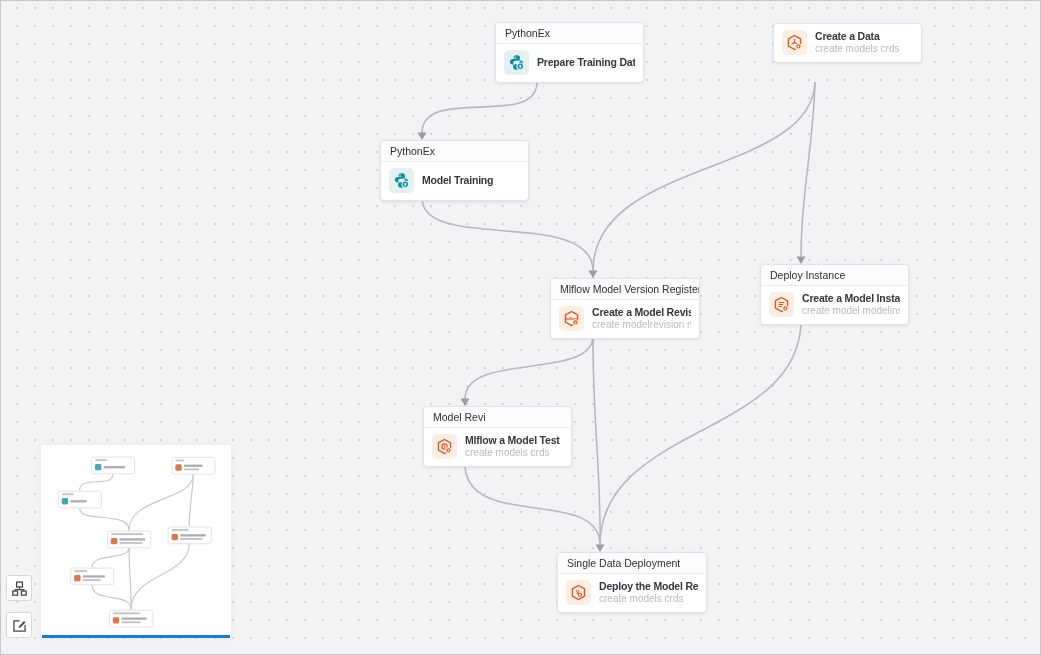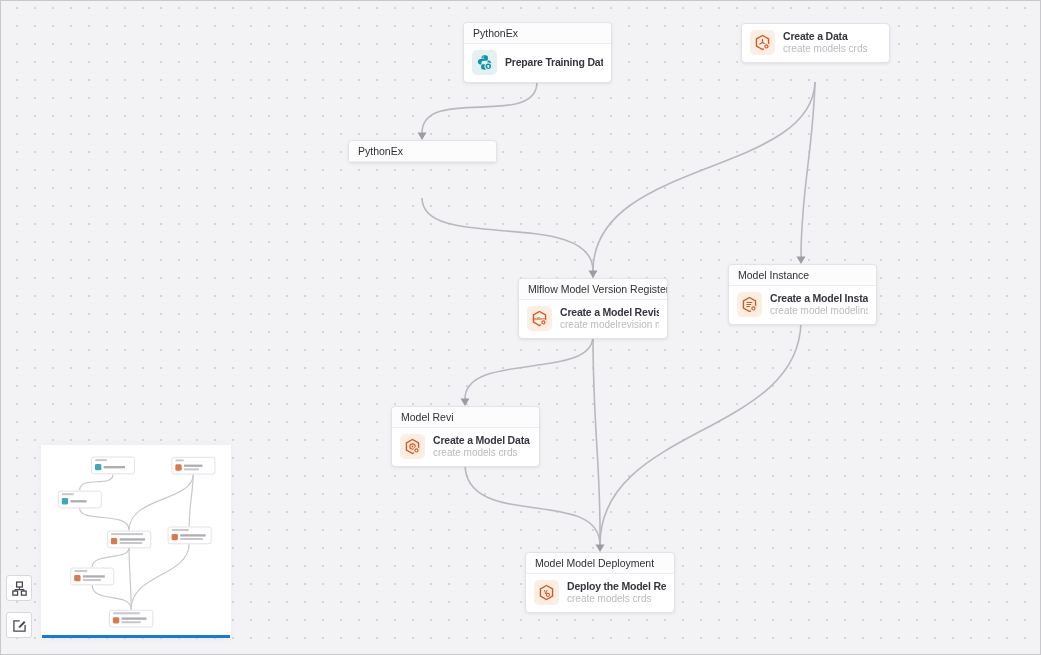--- a/index.html
+++ b/index.html
@@ -10,20 +10,21 @@
     background-color:#f3f3f6;
     background-image:radial-gradient(circle, #d4d4db 1.1px, transparent 1.3px);
     background-size:18px 18px; background-position:7px 16px;
     border:1px solid #c7c7cc;
   }
   #edges { position:absolute; left:0; top:0; width:1041px; height:655px; pointer-events:none; }
   .node {
     position:absolute; width:149px; background:#ffffff;
     border:1px solid #e2e2e7; border-radius:4px;
     box-shadow:0 1px 3px rgba(60,60,70,.10);
+    margin-left:32px;
   }
   .node .hd {
     padding:4px 9px 3px; font-size:10.5px; line-height:13px; color:#2f2f36;
     background:#fcfcfd; border-bottom:1px solid #ededf1;
     border-radius:4px 4px 0 0; white-space:nowrap; overflow:hidden;
   }
   .node .bd { display:flex; align-items:center; gap:8px; padding:6px 8px 7px; min-height:38px; }
   .nicon {
     width:25px; height:25px; border-radius:5px; flex:none;
     display:flex; align-items:center; justify-content:center;
@@ -104,20 +105,34 @@
       </span>
       <div class="txt">
         <div class="title">Create a Data</div>
         <div class="sub">create models crds</div>
       </div>
     </div>
   </div>
 
   <div class="node" style="left:347px;top:139px;">
     <div class="hd">PythonEx</div>
+    <div class="bd">
+      <span class="nicon teal">
+        <svg viewBox="0 0 16 16" width="17" height="17">
+          <path fill="currentColor" d="M7.9 1.2c-2.1 0-2.6.9-2.6 1.8v1.3h2.7v.5H4.2c-1.3 0-2.4.8-2.4 2.5s1 2.6 2.3 2.6h1V8.4c0-1.1.9-2 2-2h2.6c.8 0 1.5-.7 1.5-1.5V3c0-1.2-1.1-1.8-3.3-1.8zM6.7 2.2a.55.55 0 1 1 0 1.1.55.55 0 0 1 0-1.1z"></path>
+          <path fill="currentColor" d="M8.1 14.8c2.1 0 2.6-.9 2.6-1.8v-1.3H8v-.5h3.8c1.3 0 2.4-.8 2.4-2.5s-1-2.6-2.3-2.6h-1v1.5c0 1.1-.9 2-2 2H6.3c-.8 0-1.5.7-1.5 1.5V13c0 1.2 1.1 1.8 3.3 1.8z"></path>
+          <circle cx="11.6" cy="11.6" r="3.1" fill="currentColor" stroke="#e3f1f3" stroke-width="1"></circle>
+          <circle cx="11.6" cy="11.4" r="1.1" fill="#ffffff"></circle>
+          <path d="M11.6 13.2l-1-1h2z" fill="#ffffff"></path>
+        </svg>
+      </span>
+      <div class="txt">
+        <div class="title">Model Training</div>
+      </div>
+    </div>
   </div>
 
   <div class="node" style="left:517px;top:277px;width:150px;">
     <div class="hd">Mlflow Model Version Register</div>
     <div class="bd">
       <span class="nicon orange">
         <svg viewBox="0 0 16 16" width="17" height="17">
           <path d="M8 1.4 L13.7 4.7 V11.3 L8 14.6 L2.3 11.3 V4.7 Z" fill="none" stroke="currentColor" stroke-width="1.3"></path>
           <text x="7.9" y="9.4" font-size="3.4" font-weight="bold" text-anchor="middle" fill="currentColor">mlflow</text>
           <circle cx="11.7" cy="11.7" r="2.5" fill="currentColor" stroke="#fdeee3" stroke-width="1"></circle>
@@ -125,21 +140,21 @@
         </svg>
       </span>
       <div class="txt">
         <div class="title">Create a Model Revision</div>
         <div class="sub">create modelrevision ml...</div>
       </div>
     </div>
   </div>
 
   <div class="node" style="left:727px;top:263px;">
-    <div class="hd">Model Instance</div>
+    <div class="hd">Deploy Instance</div>
     <div class="bd">
       <span class="nicon orange">
         <svg viewBox="0 0 16 16" width="17" height="17">
           <path d="M8 1.4 L13.7 4.7 V11.3 L8 14.6 L2.3 11.3 V4.7 Z" fill="none" stroke="currentColor" stroke-width="1.3"></path>
           <path d="M5.2 6.2h5.4M5.2 8h4.4M5.2 9.8h3.4" stroke="currentColor" stroke-width="1"></path>
           <circle cx="11.7" cy="11.7" r="2.5" fill="currentColor" stroke="#fdeee3" stroke-width="1"></circle>
           <circle cx="11.7" cy="11.7" r=".9" fill="#ffffff"></circle>
         </svg>
       </span>
       <div class="txt">
@@ -155,28 +170,28 @@
       <span class="nicon orange">
         <svg viewBox="0 0 16 16" width="17" height="17">
           <path d="M8 1.4 L13.7 4.7 V11.3 L8 14.6 L2.3 11.3 V4.7 Z" fill="none" stroke="currentColor" stroke-width="1.3"></path>
           <circle cx="8" cy="8" r="2.5" fill="none" stroke="currentColor" stroke-width="1"></circle>
           <circle cx="8" cy="8" r=".9" fill="currentColor"></circle>
           <circle cx="11.7" cy="11.7" r="2.5" fill="currentColor" stroke="#fdeee3" stroke-width="1"></circle>
           <circle cx="11.7" cy="11.7" r=".9" fill="#ffffff"></circle>
         </svg>
       </span>
       <div class="txt">
-        <div class="title">Create a Model Data</div>
+        <div class="title">Mlflow a Model Test</div>
         <div class="sub">create models crds</div>
       </div>
     </div>
   </div>
 
   <div class="node" style="left:524px;top:551px;width:150px;">
-    <div class="hd">Model Model Deployment</div>
+    <div class="hd">Single Data Deployment</div>
     <div class="bd">
       <span class="nicon orange">
         <svg viewBox="0 0 16 16" width="17" height="17">
           <path d="M8 1.4 L13.7 4.7 V11.3 L8 14.6 L2.3 11.3 V4.7 Z" fill="none" stroke="currentColor" stroke-width="1.3"></path>
           <text x="7.4" y="9.2" font-size="6" font-weight="bold" text-anchor="middle" fill="currentColor">v</text>
           <circle cx="9.3" cy="10.2" r="1.5" fill="none" stroke="currentColor" stroke-width="1"></circle>
         </svg>
       </span>
       <div class="txt">
         <div class="title">Deploy the Model Revi...</div>

